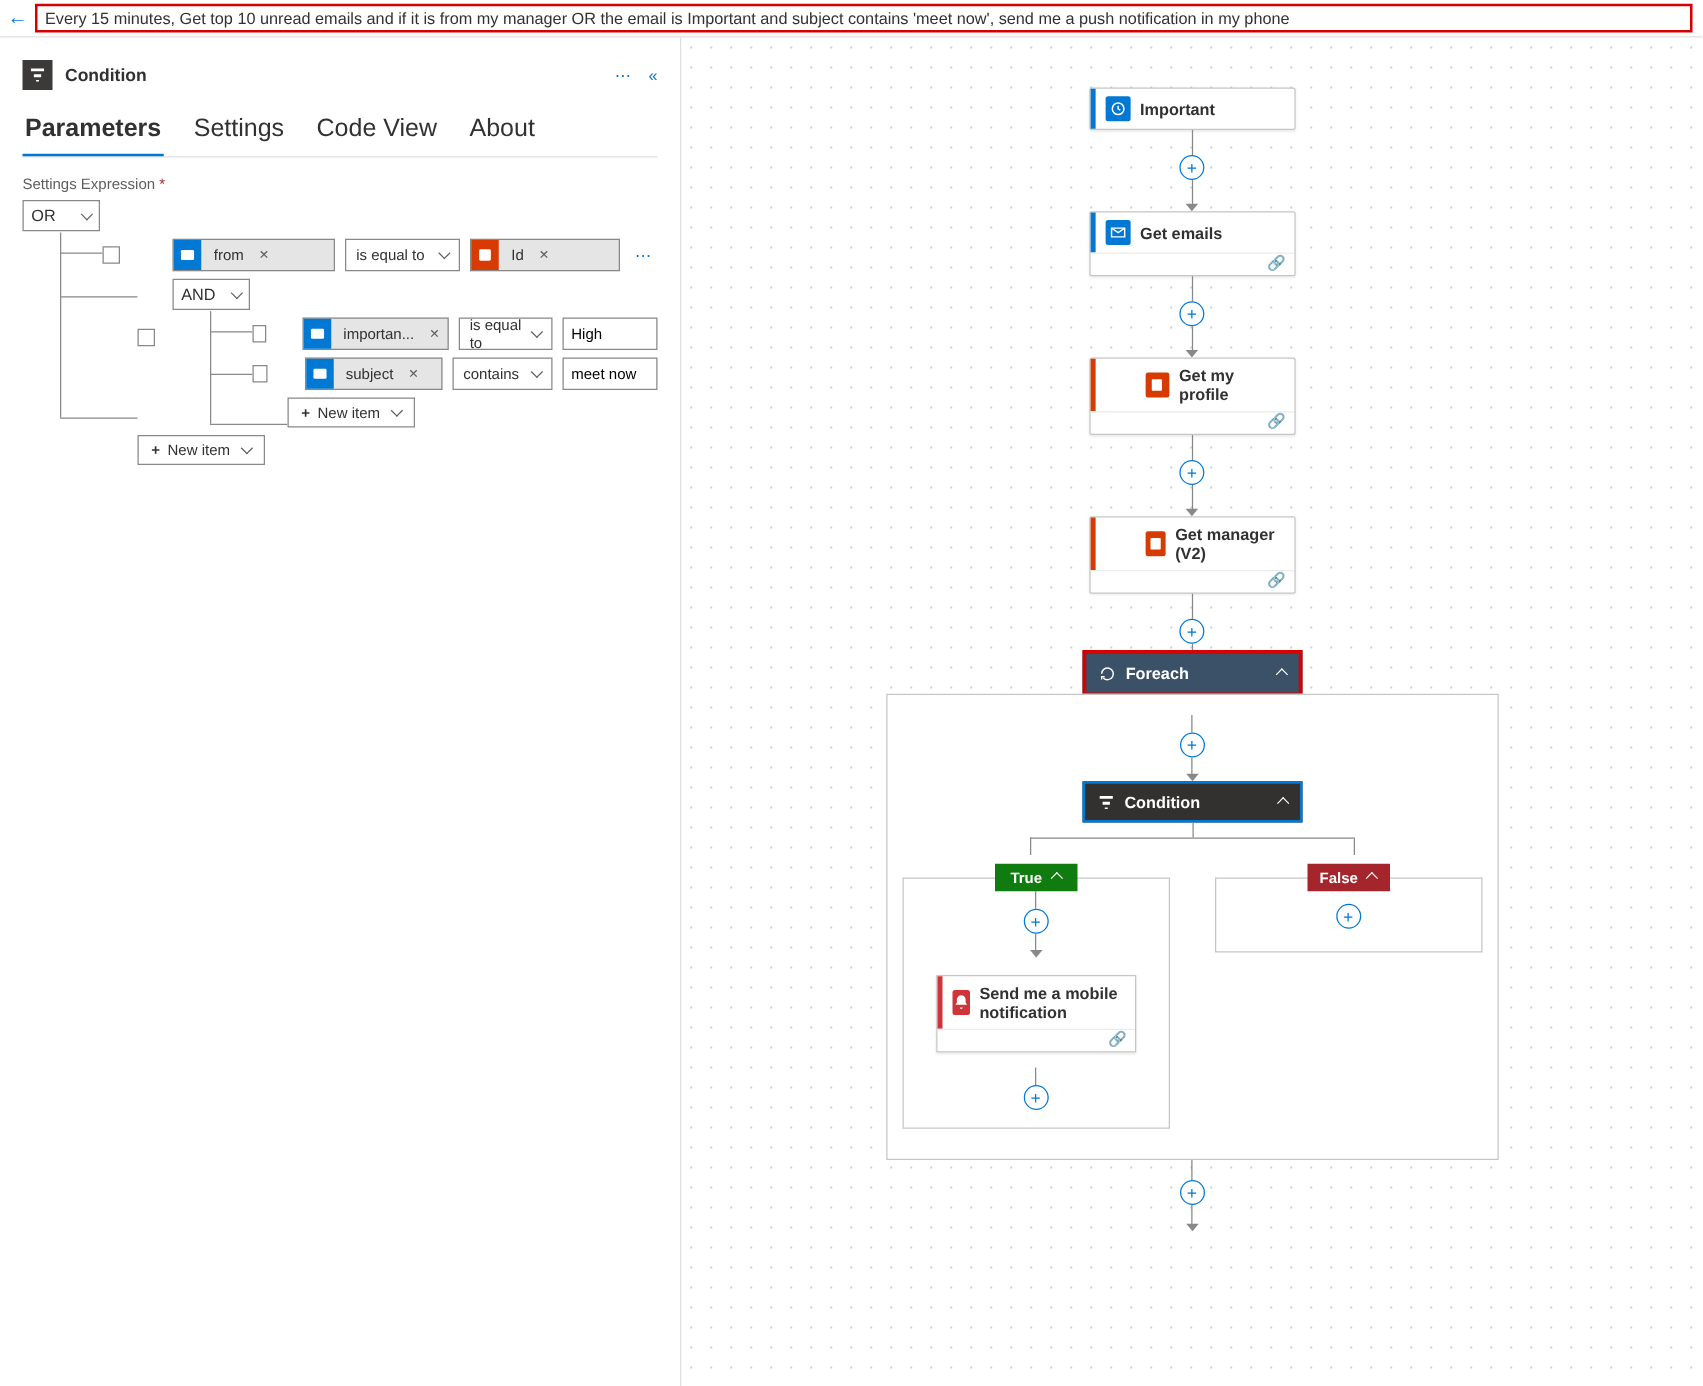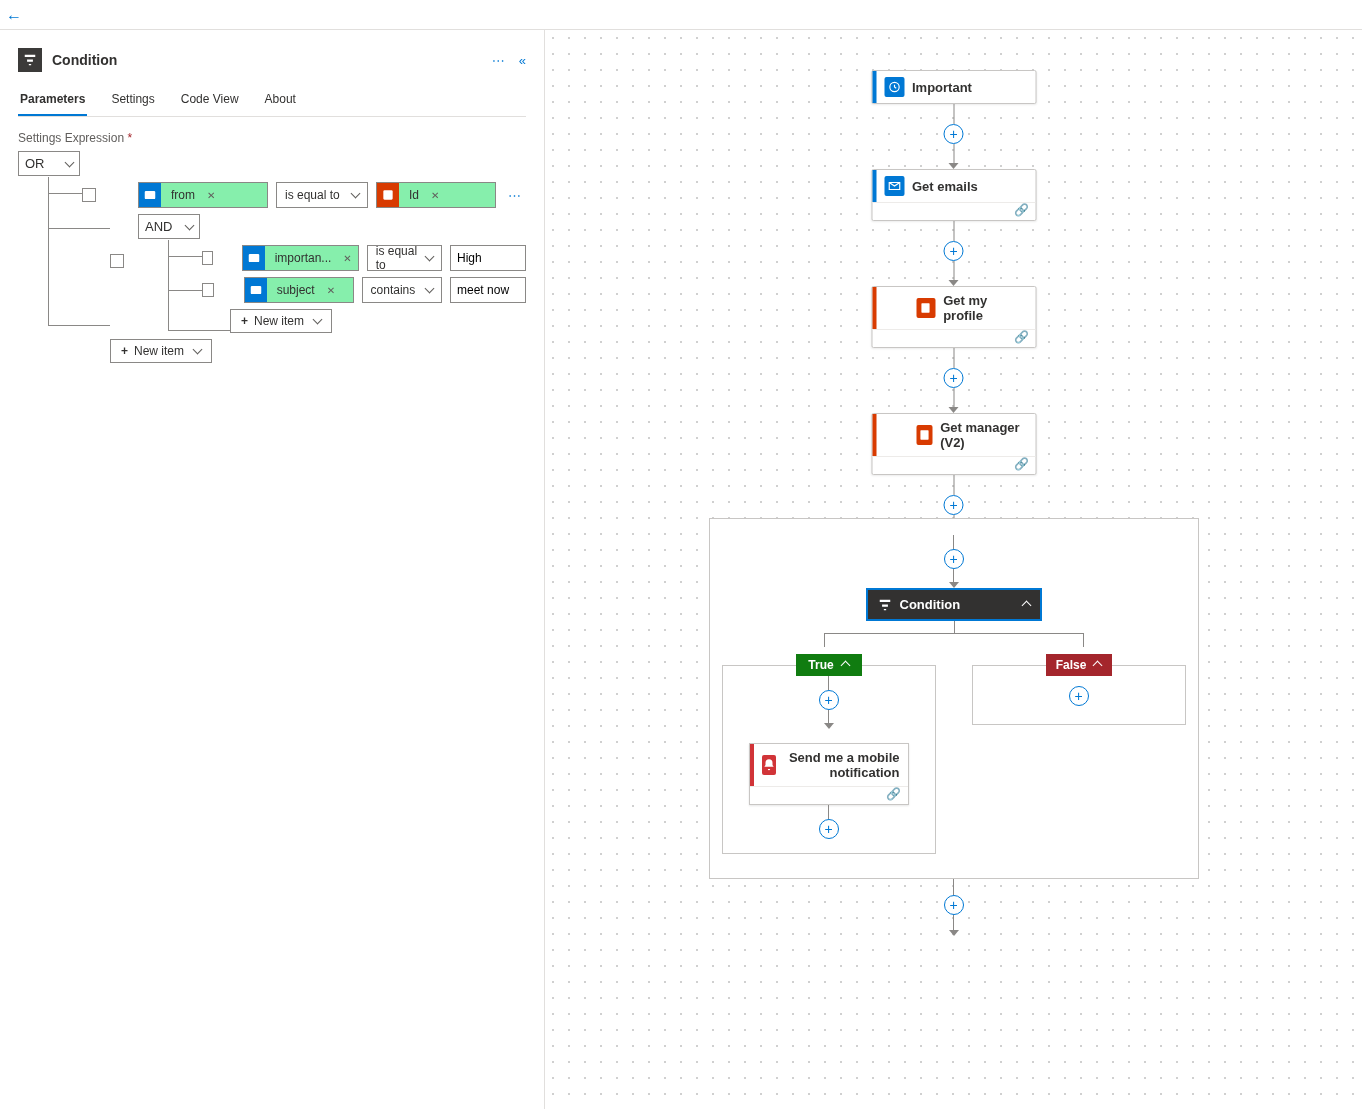--- a/index.html
+++ b/index.html
@@ -17,31 +17,31 @@
   .right { flex: 1; position: relative; overflow: auto;
            background-image: radial-gradient(#d0d0d0 1px, transparent 1px);
            background-size: 16px 16px; background-position: 0 0; }
 
   
   .panel-header { display: flex; align-items: center; gap: 10px; padding-bottom: 12px; }
   .panel-header .icon { width:24px;height:24px;background:#3b3a39;display:flex;align-items:center;justify-content:center; }
   .panel-header .title { font-weight:600;font-size:14px;flex:1; }
   .panel-header-actions { display:flex; gap:14px; align-items:center; color:#0078d4; }
   .tabs { display:flex; gap:22px; border-bottom:1px solid #e1dfdd; margin-bottom:14px; }
-  .tab { padding:8px 2px; cursor:pointer; font-size:12px; }
+  .tab { padding:8px 2px; cursor:pointer; font-size:20px; }
   .tab.active { border-bottom:2px solid #0078d4; font-weight:600; }
   .field-label { font-size:12px; color:#605e5c; margin-bottom:6px; }
   .field-label .req { color:#a4262c; }
 
   
   .group-select { border:1px solid #8a8886; padding:4px 6px; font-size:13px; width:62px; display:flex; justify-content:space-between; align-items:center; background:#fff; }
   .tree { margin-top:0; }
   .row { display:flex; align-items:center; gap:8px; margin:6px 0; position:relative; }
   .checkbox { width:14px;height:14px;border:1px solid #8a8886;background:#fff; }
-  .chip { display:flex; align-items:center; border:1px solid #8a8886; background:#86efac; height:26px; font-size:12px; }
+  .chip { display:flex; align-items:center; border:1px solid #8a8886; background:#e5e5e5; height:26px; font-size:12px; }
   .chip .iconbox { width:22px; height:100%; display:flex;align-items:center;justify-content:center;color:#fff; }
   .chip .iconbox.outlook { background:#0078d4; }
   .chip .iconbox.users   { background:#d83b01; }
   .chip .chip-text { padding:0 6px 0 10px; }
   .chip .x { padding:0 6px; color:#605e5c; cursor:pointer; font-size:10px; }
   .chip.wide { width:130px; }
   .select-like { display:flex;align-items:center;justify-content:space-between;border:1px solid #8a8886;background:#fff;height:26px;padding:0 8px;font-size:12px;width:92px; }
   .value-input { border:1px solid #8a8886;background:#fff;height:26px;padding:0 6px;font-size:12px;width:76px; }
   .ellipsis-btn { color:#0078d4; padding:0 4px; cursor:pointer; }
   .new-item-btn { display:flex;align-items:center;gap:6px;border:1px solid #8a8886;background:#fff;padding:4px 10px;font-size:12px; }
@@ -73,30 +73,31 @@
   .foreach-header { width:176px; margin:0 auto; background:#3b5168; color:#fff; display:flex; align-items:center; padding:8px 10px; border:3px solid #d60000; font-size:13px; font-weight:600; gap:8px; }
   .foreach-header .caret { margin-left:auto; }
   .foreach-body { border:1px solid #c8c6c4; background:#fff; margin-top:-2px; padding:16px 12px 24px; }
   .cond-header { width:176px; margin:0 auto; background:#323130; color:#fff; display:flex; align-items:center; padding:7px 10px; font-size:13px; font-weight:600; gap:8px; border:2px solid #0078d4; }
   .cond-header .caret { margin-left:auto; }
   .branches { display:flex; gap:36px; margin-top:18px; }
   .branch-box { flex:1; border:1px solid #c8c6c4; background:#fff; padding:0 0 14px; }
   .branch-head { width:66px;margin:-12px auto 0;color:#fff;font-size:12px;font-weight:600;display:flex;align-items:center;justify-content:center;gap:4px;height:22px; }
   .branch-head.true  { background:#107c10; }
   .branch-head.false { background:#a4262c; }
-  .notif-card { width:160px;margin:14px auto 0;background:#fff;border:1px solid #c8c6c4;box-shadow:0 1px 2px rgba(0,0,0,.1);text-align:right; }
+  .notif-card { width:160px;margin:14px auto 12px;background:#fff;border:1px solid #c8c6c4;box-shadow:0 1px 2px rgba(0,0,0,.1); }
   .svg-icon { width:14px;height:14px; fill:#fff; }
   .chevdown::after { content:"";display:inline-block;width:6px;height:6px;border-right:1px solid #605e5c;border-bottom:1px solid #605e5c;transform:rotate(45deg);margin-left:4px;margin-bottom:2px; }
   .chevup::after   { content:"";display:inline-block;width:6px;height:6px;border-right:1px solid currentColor;border-bottom:1px solid currentColor;transform:rotate(-135deg);margin-left:4px;margin-top:4px; }
 </style>
 </head>
 <body>
 
 <div class="topbar">
   <div class="back-arrow">←</div>
+  <div class="desc-outline">Every 15 minutes, Get top 10 unread emails and if it is from my manager OR the email is Important and subject contains 'meet now', send me a push notification in my phone</div>
 </div>
 
 <div class="main">
 
   <div class="left">
     <div class="panel-header">
       <div class="icon">
         <svg class="svg-icon" viewBox="0 0 24 24">
             <path d="M3 3h18v4H3zM7 11h10v4H7zM10 19h4v2h-4z"></path>
           </svg>
@@ -296,20 +297,28 @@
             <span class="link-icon">🔗</span>
           </div>
       </div>
       <div class="vconn" style="height:20px"></div>
       <div class="plus-circle">+</div>
       <div class="vconn" style="height:20px"></div>
         <div class="arrow-head"></div>
     </div>
 
     <div class="foreach-wrap">
+      <div class="foreach-header">
+        <svg class="svg-icon" viewBox="0 0 24 24">
+            <path d="M4 12a8 8 0 1 1 2.3 5.7" fill="none" stroke="#fff" stroke-width="2"></path>
+            <path d="M4 20v-4h4" fill="none" stroke="#fff" stroke-width="2"></path>
+          </svg>
+        <span>Foreach</span>
+        <span class="caret chevup"></span>
+      </div>
       <div class="foreach-body">
         <div class="vconn" style="height:14px"></div>
         <div class="plus-circle">+</div>
         <div class="vconn" style="height:14px"></div>
           <div class="arrow-head"></div>
 
         <div class="cond-header">
           <svg class="svg-icon" viewBox="0 0 24 24">
               <path d="M3 3h18v4H3zM7 11h10v4H7zM10 19h4v2h-4z"></path>
             </svg>

